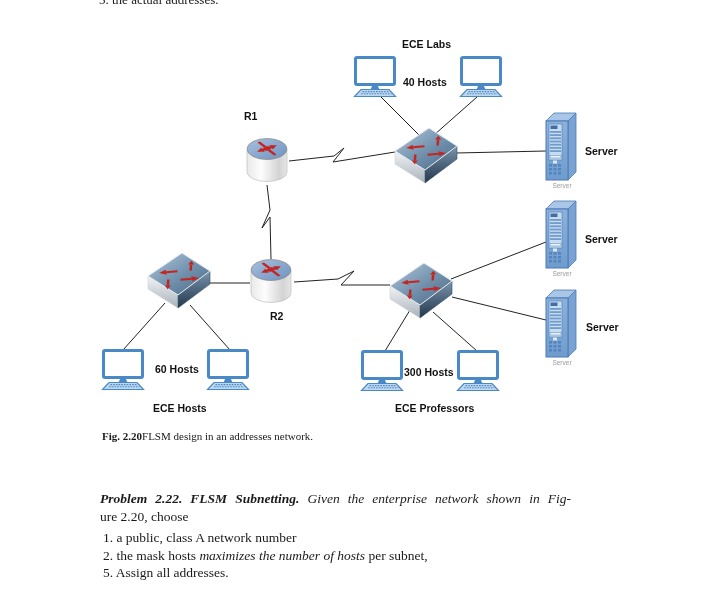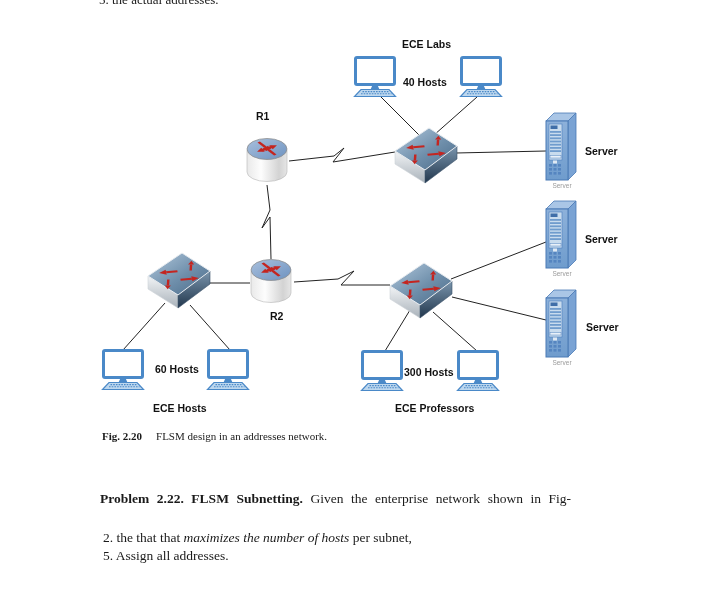--- a/index.html
+++ b/index.html
@@ -30,26 +30,26 @@
   .srv-cap{
     position:absolute;width:38px;text-align:center;
     font-family:"Liberation Sans", sans-serif;
     font-size:6.5px;color:#9a9a9a;white-space:nowrap;
   }
   
   .fig-caption{
     position:absolute;left:102px;top:430px;
     font-size:11px;white-space:nowrap;
   }
-  .fig-caption b{margin-right:14px;}
+  .fig-caption b{margin-right:0;}
   .problem{
     position:absolute;left:100px;top:490px;width:471px;
     font-size:13.5px;line-height:17.5px;
   }
-  .problem .jline{text-align:justify;text-align-last:justify;}
+  .problem .jline{text-align:justify;text-align-last:justify;font-style:italic;}
   .plist{
     position:absolute;left:103px;top:529px;width:480px;
     font-size:13.5px;line-height:17.6px;
   }
   .list-item{white-space:nowrap;}
 </style>
 </head>
 <body>
 
 <svg width="0" height="0" style="position:absolute" aria-hidden="true">
@@ -200,39 +200,41 @@
     </svg>
   <svg class="icon" style="left:359px;top:350px" width="46" height="42" viewBox="0 0 46 42">
       <use href="#icon-computer"></use>
     </svg>
   <svg class="icon" style="left:455px;top:350px" width="46" height="42" viewBox="0 0 46 42">
       <use href="#icon-computer"></use>
     </svg>
 
   <div class="dlabel" style="left:402px;top:38px">ECE Labs</div>
   <div class="dlabel" style="left:403px;top:76px">40 Hosts</div>
-  <div class="dlabel" style="left:256px;top:110px">R1</div>
+  <div class="dlabel" style="left:244px;top:110px">R1</div>
   <div class="dlabel" style="left:585px;top:145px">Server</div>
   <div class="dlabel" style="left:585px;top:233px">Server</div>
   <div class="dlabel" style="left:586px;top:321px">Server</div>
   <div class="srv-cap" style="left:543px;top:182px">Server</div>
   <div class="srv-cap" style="left:543px;top:270px">Server</div>
   <div class="srv-cap" style="left:543px;top:359px">Server</div>
   <div class="dlabel" style="left:270px;top:310px">R2</div>
   <div class="dlabel" style="left:155px;top:363px">60 Hosts</div>
   <div class="dlabel" style="left:153px;top:402px">ECE Hosts</div>
   <div class="dlabel" style="left:404px;top:366px">300 Hosts</div>
   <div class="dlabel" style="left:395px;top:402px">ECE Professors</div>
 
   <div class="fig-caption">
     <b>Fig. 2.20</b><span>FLSM design in an addresses network.</span>
   </div>
 
   <div class="problem">
     <div class="jline"><b>Problem 2.22. FLSM Subnetting.</b> <span>Given the enterprise network shown in Fig-</span></div>
+    <div>ure 2.20, choose</div>
   </div>
 
   <div class="plist">
-    <div class="list-item"><span>2.</span> <span>the that that </span><i>maximizes the number of hosts</i><span> per subnet,</span></div>
+    <div class="list-item"><span>1.</span> <span>a public, class A network number</span><i></i><span></span></div>
+    <div class="list-item"><span>2.</span> <span>the mask hosts </span><i>maximizes the number of hosts</i><span> per subnet,</span></div>
     <div class="list-item"><span>5.</span> <span>Assign all addresses.</span><i></i><span></span></div>
   </div>
 
 </div>
 
 </body></html>

